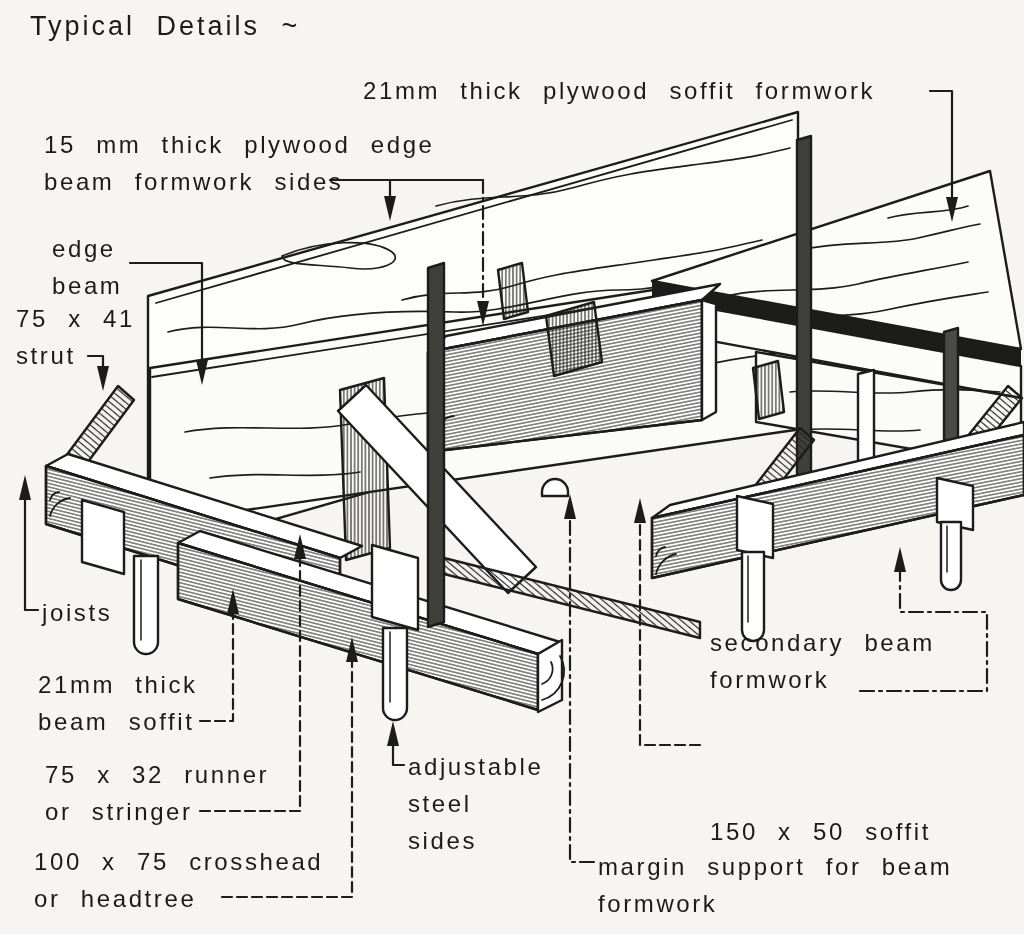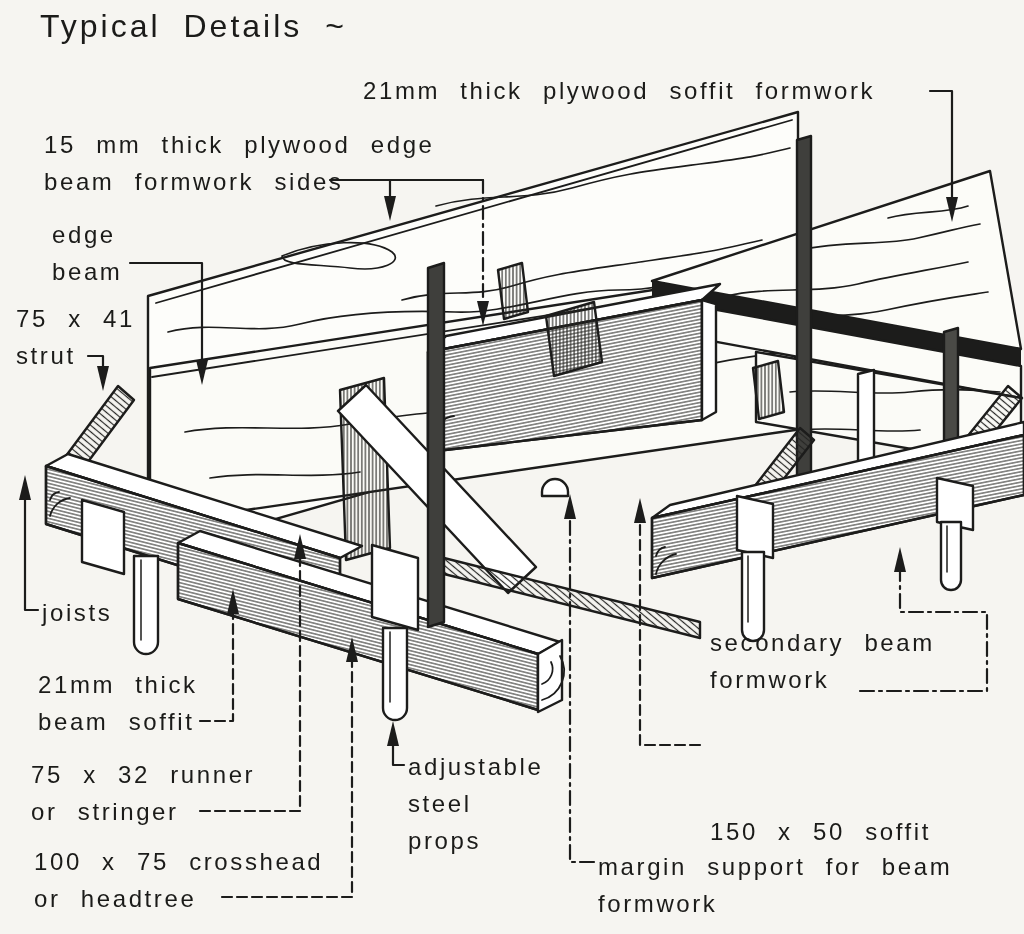--- a/index.html
+++ b/index.html
@@ -1,21 +1,21 @@
 <!DOCTYPE html>
 <html><head>
 <meta charset="utf-8">
 <style>
   html,body{margin:0;padding:0;}
   #stage{position:relative;width:1024px;height:934px;background:#f6f5f1;overflow:hidden;
          font-family:"Liberation Sans",sans-serif;}
   #drawing{position:absolute;left:0;top:0;}
   .lbl{position:absolute;font-size:24px;color:#1b1b19;letter-spacing:2.6px;word-spacing:11px;
        line-height:37px;white-space:pre-line;}
-  .title{font-size:32px;letter-spacing:3px;margin-left:10px;}
+  .title{font-size:27px;letter-spacing:3px;}
   .lbl .ln{display:block;margin-top:48px;}
   sup.cc{font-size:15px;vertical-align:super;letter-spacing:1px;}
   .sp-at{margin-right:10px;}
 </style>
 </head>
 <body>
 
 <div id="stage">
 
 <svg id="drawing" width="1024" height="934" viewBox="0 0 1024 934">
@@ -193,34 +193,34 @@
       <polygon points="634,523 646,523 640,498"></polygon>
       <polygon points="564,519 576,519 570,494"></polygon>
     </g>
   </g>
 </svg>
 
   <div class="lbl title" style="left:30px;top:8px">Typical Details ~</div>
   <div class="lbl" style="left:363px;top:72px">21mm thick plywood soffit formwork</div>
   <div class="lbl" style="left:44px;top:126px">15 mm thick plywood edge
 beam formwork sides</div>
-  <div class="lbl" style="left:52px;top:216px">edge
+  <div class="lbl" style="left:52px;top:230px">edge
 beam</div>
   <div class="lbl" style="left:16px;top:300px">75 x 41
 strut</div>
   <div class="lbl" style="left:42px;top:594px">joists</div>
   <div class="lbl" style="left:38px;top:666px">21mm thick
 beam soffit</div>
-  <div class="lbl" style="left:31px;top:756px">75 x 32 runner
+  <div class="lbl" style="left:45px;top:756px">75 x 32 runner
 or stringer</div>
   <div class="lbl" style="left:34px;top:843px">100 x 75 crosshead
 or headtree</div>
   <div class="lbl" style="left:408px;top:748px">adjustable
 steel
-props</div>
+sides</div>
   <div class="lbl" style="left:710px;top:624px">secondary beam
 formwork</div>
   <div class="lbl" style="left:710px;top:728px">
     <span class="ln">150 x 50 soffit</span>
     <span class="ln">support joists</span>
     <span class="ln"><span class="sp-at">at 600</span><sup class="cc">c</sup><span>/c</span></span>
   </div>
   <div class="lbl" style="left:598px;top:848px">margin support for beam
 formwork</div>
 

